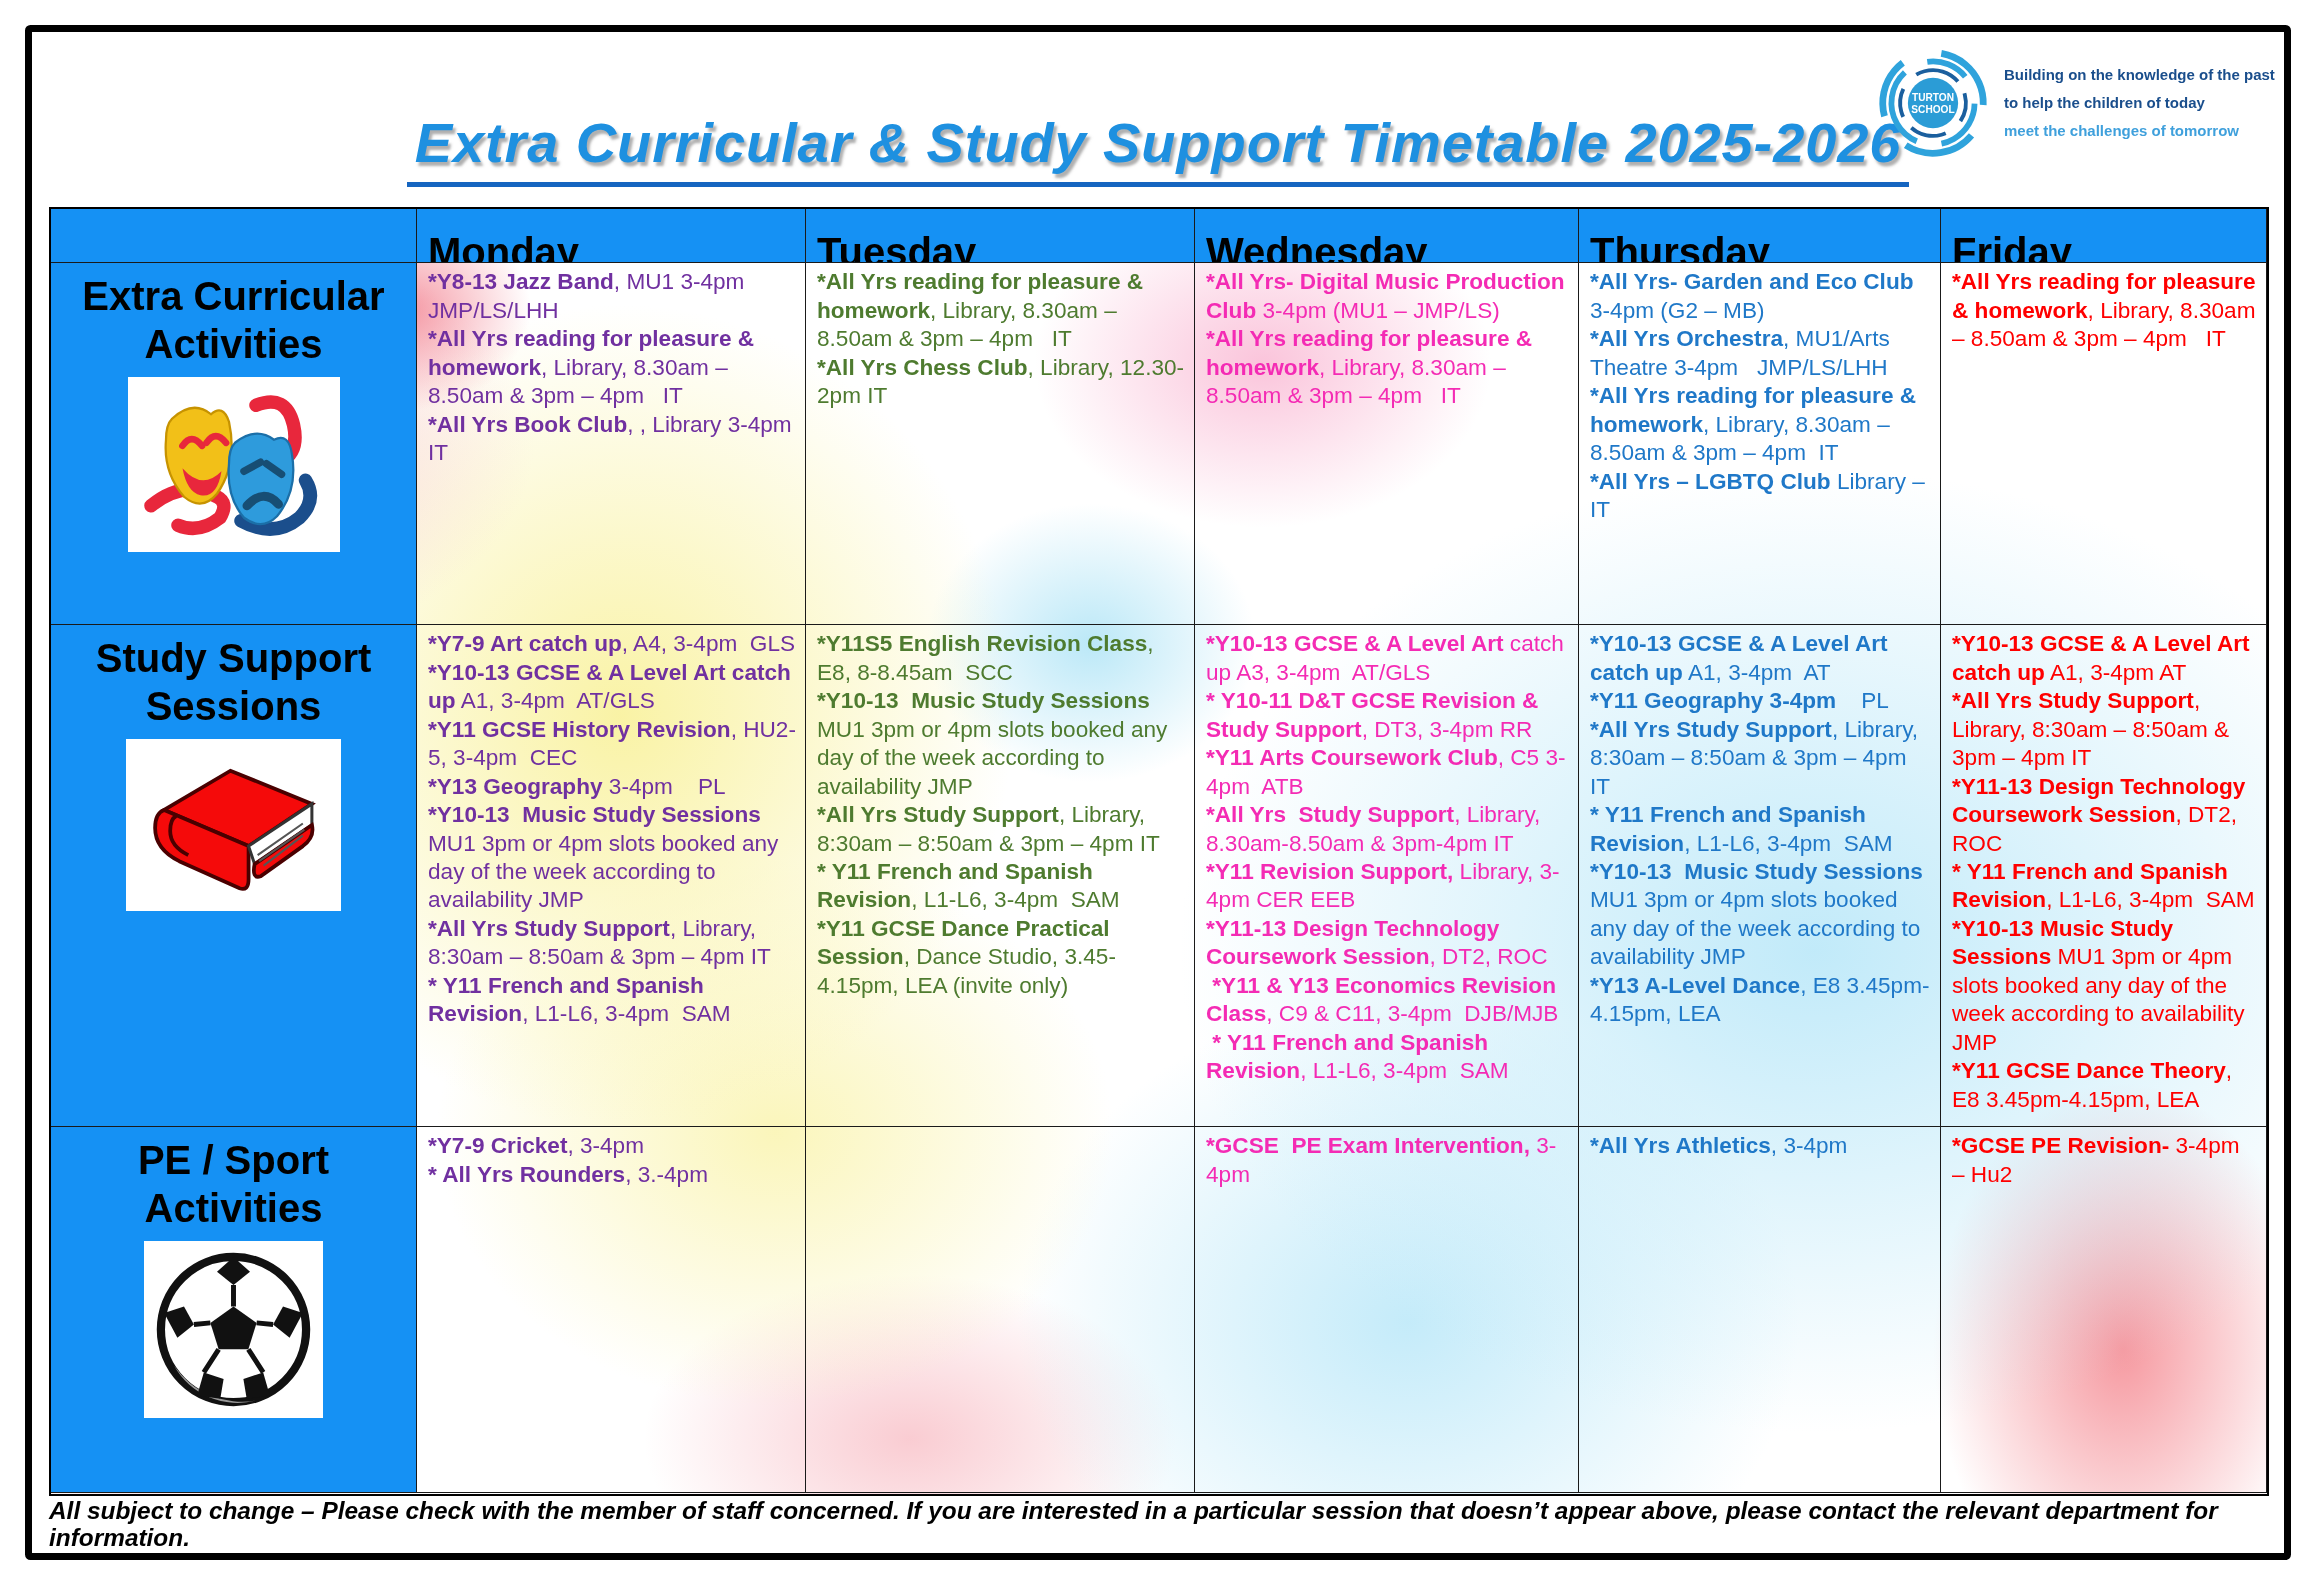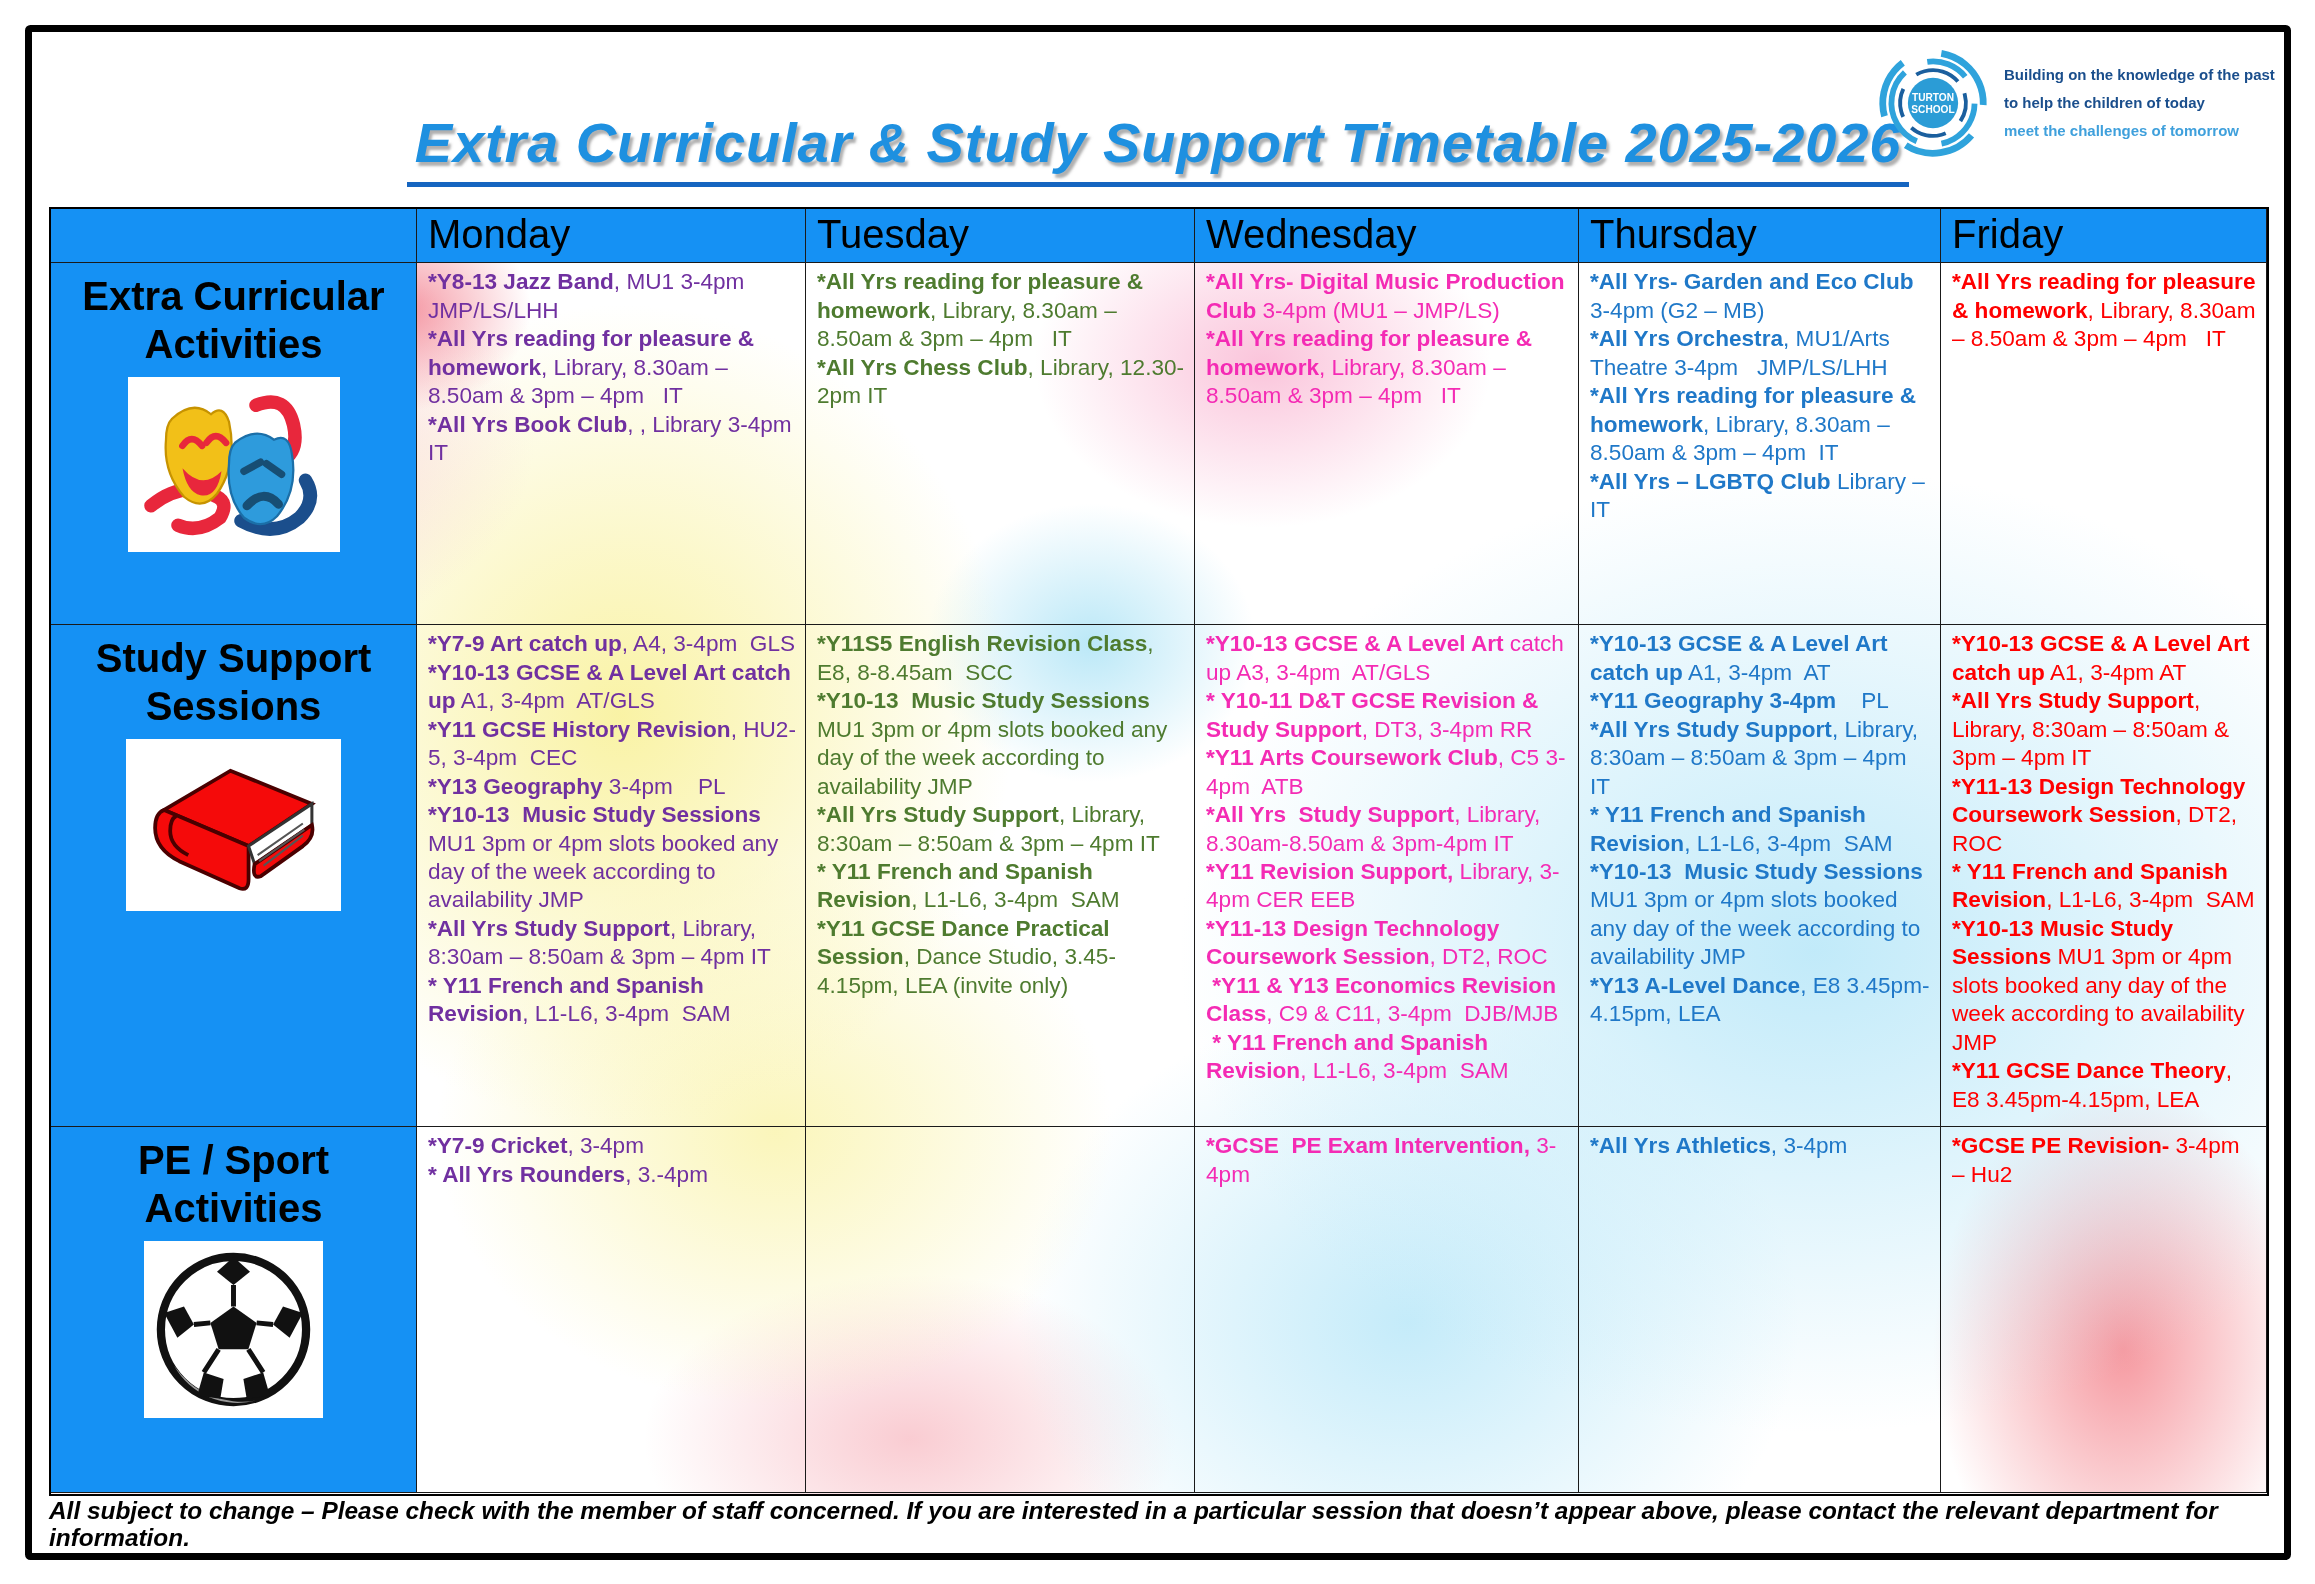--- a/index.html
+++ b/index.html
@@ -33,21 +33,21 @@
     radial-gradient(ellipse 470px 380px at 724px 923px, rgba(250,244,175,0.85), rgba(250,244,175,0) 72%),
     radial-gradient(ellipse 235px 199px at 1040px 434px, rgba(175,228,246,0.85), rgba(175,228,246,0) 70%),
     radial-gradient(ellipse 859px 651px at 1764px 742px, rgba(190,233,249,0.95), rgba(190,233,249,0) 74%),
     radial-gradient(ellipse 543px 452px at 1357px 1113px,rgba(190,233,249,0.90), rgba(190,233,249,0) 72%),
     radial-gradient(ellipse 271px 380px at 2072px 1140px,rgba(242,110,120,0.70), rgba(242,110,120,0) 70%),
     radial-gradient(ellipse 380px 235px at 859px 1230px, rgba(246,170,180,0.60), rgba(246,170,180,0) 70%),
     radial-gradient(ellipse 299px 271px at 127px 1167px, rgba(246,185,195,0.75), rgba(246,185,195,0) 70%);
   }
   .cell{position:relative;z-index:1;border-right:1.8px solid #1a1a1a;border-bottom:1.8px solid #1a1a1a;box-sizing:border-box;overflow:hidden;}
   .cell.blue{background:#1591F4;}
-  .day-header{font-size:40px;font-weight:normal;color:#000;padding:1px 0 0 11px;line-height:49px;}
+  .day-header{font-size:40px;font-weight:bold;color:#000;padding:19px 0 0 11px;line-height:49px;}
   .row-label{display:flex;flex-direction:column;align-items:center;text-align:center;color:#000;
     font-size:40px;font-weight:bold;line-height:1.2;padding-top:9px;}
   .img-box{background:#fff;margin-top:9px;display:flex;align-items:center;justify-content:center;}
   .body-cell{padding:5.4px 9px 5.4px 11px;font-size:22.6px;line-height:1.26;}
   .entry{white-space:pre-wrap;}
   .entry b{font-weight:bold;}
   
   .footer{position:absolute;left:17px;width:2216px;top:1465px;z-index:3;color:#000;}
   .footer .note1{font-size:24.4px;font-weight:bold;font-style:italic;line-height:1.12;}
   .footer .line2{display:flex;justify-content:space-between;align-items:baseline;margin-top:1.8px;}

